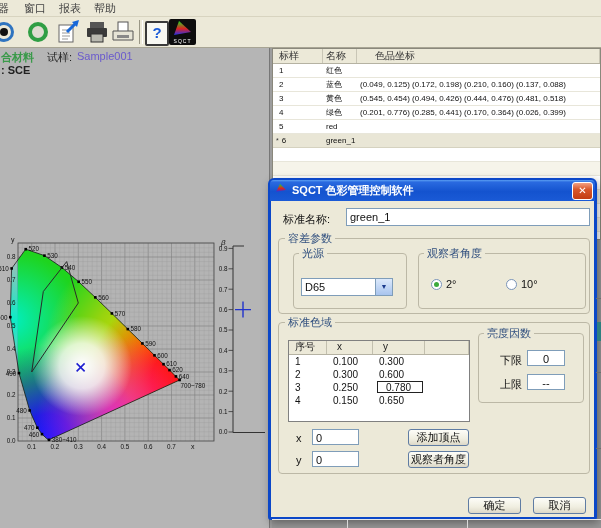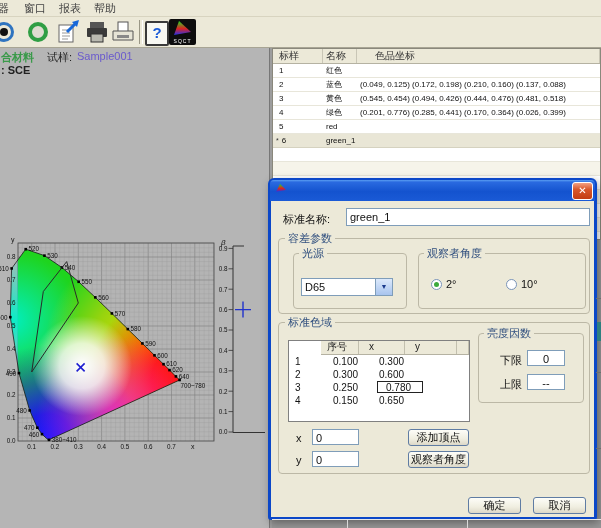--- a/index.html
+++ b/index.html
@@ -68,21 +68,21 @@
   .grp{position:absolute;border:1px solid #bcb8a6;border-radius:4px;}
   .grp-cap{position:absolute;font-size:11px;color:#31507f;background:#ece9d8;padding:0 3px;line-height:13px;z-index:1;white-space:nowrap;}
   .combo{position:absolute;left:30px;top:97px;width:92px;height:18px;background:#fff;border:1px solid #7f9db9;box-sizing:border-box;}
   .combo-val{font-size:11px;padding-left:3px;line-height:16px;}
   .combo-btn{position:absolute;right:0;top:0;width:16px;height:16px;background:linear-gradient(180deg,#dce9fb,#a8c4ee);
              border-left:1px solid #7f9db9;font-size:7px;color:#1a3a8c;text-align:center;line-height:16px;}
   .radio{position:absolute;width:11px;height:11px;border-radius:50%;background:#fff;border:1px solid #7a94b8;box-sizing:border-box;}
   .radio.sel::after{content:"";position:absolute;left:2px;top:2px;width:5px;height:5px;border-radius:50%;background:#3caa3c;}
   .vt{position:absolute;left:17px;top:159px;width:182px;height:82px;background:#fff;border:1px solid #808080;
       box-sizing:border-box;overflow:visible;}
-  .vt-head{display:flex;height:13px;background:#ece9d8;border-bottom:1px solid #b5b2a2;font-size:10px;color:#222;line-height:12px;margin-left:32px;}
+  .vt-head{display:flex;height:13px;background:#ece9d8;border-bottom:1px solid #b5b2a2;font-size:10px;color:#222;line-height:12px;}
   .vt-row{display:flex;height:13px;font-size:10px;line-height:13px;background:#fff;}
   .vt-cell{box-sizing:border-box;padding-left:6px;overflow:visible;white-space:nowrap;}
   .vt-head .vt-cell{border-right:1px solid #c2bfae;}
   .w0{width:38px;} .w1{width:46px;} .w2{width:52px;} .w3{flex:1;border-right:none;}
   .edit-box{display:inline-block;border:1px solid #222;background:#fff;width:46px;height:12px;line-height:11px;
             margin-left:-2px;padding-left:8px;box-sizing:border-box;}
   .btn{position:absolute;height:17px;background:linear-gradient(180deg,#fdfdf8,#f0eee0 60%,#dcd8c8);
        border:1px solid #5f7ca3;border-radius:3px;font-size:11px;color:#111;text-align:center;line-height:14px;box-sizing:border-box;}
 </style>
 </head>
@@ -435,20 +435,21 @@
   <div class="sliver-teal"></div>
   <div class="bstrip-h"></div>
   <div class="bstrip-v" style="left:347px"></div>
   <div class="bstrip-v" style="left:467px"></div>
 
   <div class="dialog">
     <div class="dlg-title">
       <svg class="dlg-icon" viewBox="0 0 14 14">
         <polygon points="6,1 12,7 2,9" fill="url(#sqg)"></polygon>
       </svg>
+      <span>SQCT 色彩管理控制软件</span>
       <span class="dlg-close">✕</span>
     </div>
 
     <span class="dlg-label" style="left:12px;top:31px">标准名称:</span>
     <div class="txt" style="left:75px;top:27px;width:244px;height:18px">green_1</div>
 
     <div class="grp" style="left:7px;top:57px;width:310px;height:74px"></div>
     <span class="grp-cap" style="left:14px;top:51px">容差参数</span>
 
     <div class="grp" style="left:22px;top:72px;width:112px;height:54px"></div>

